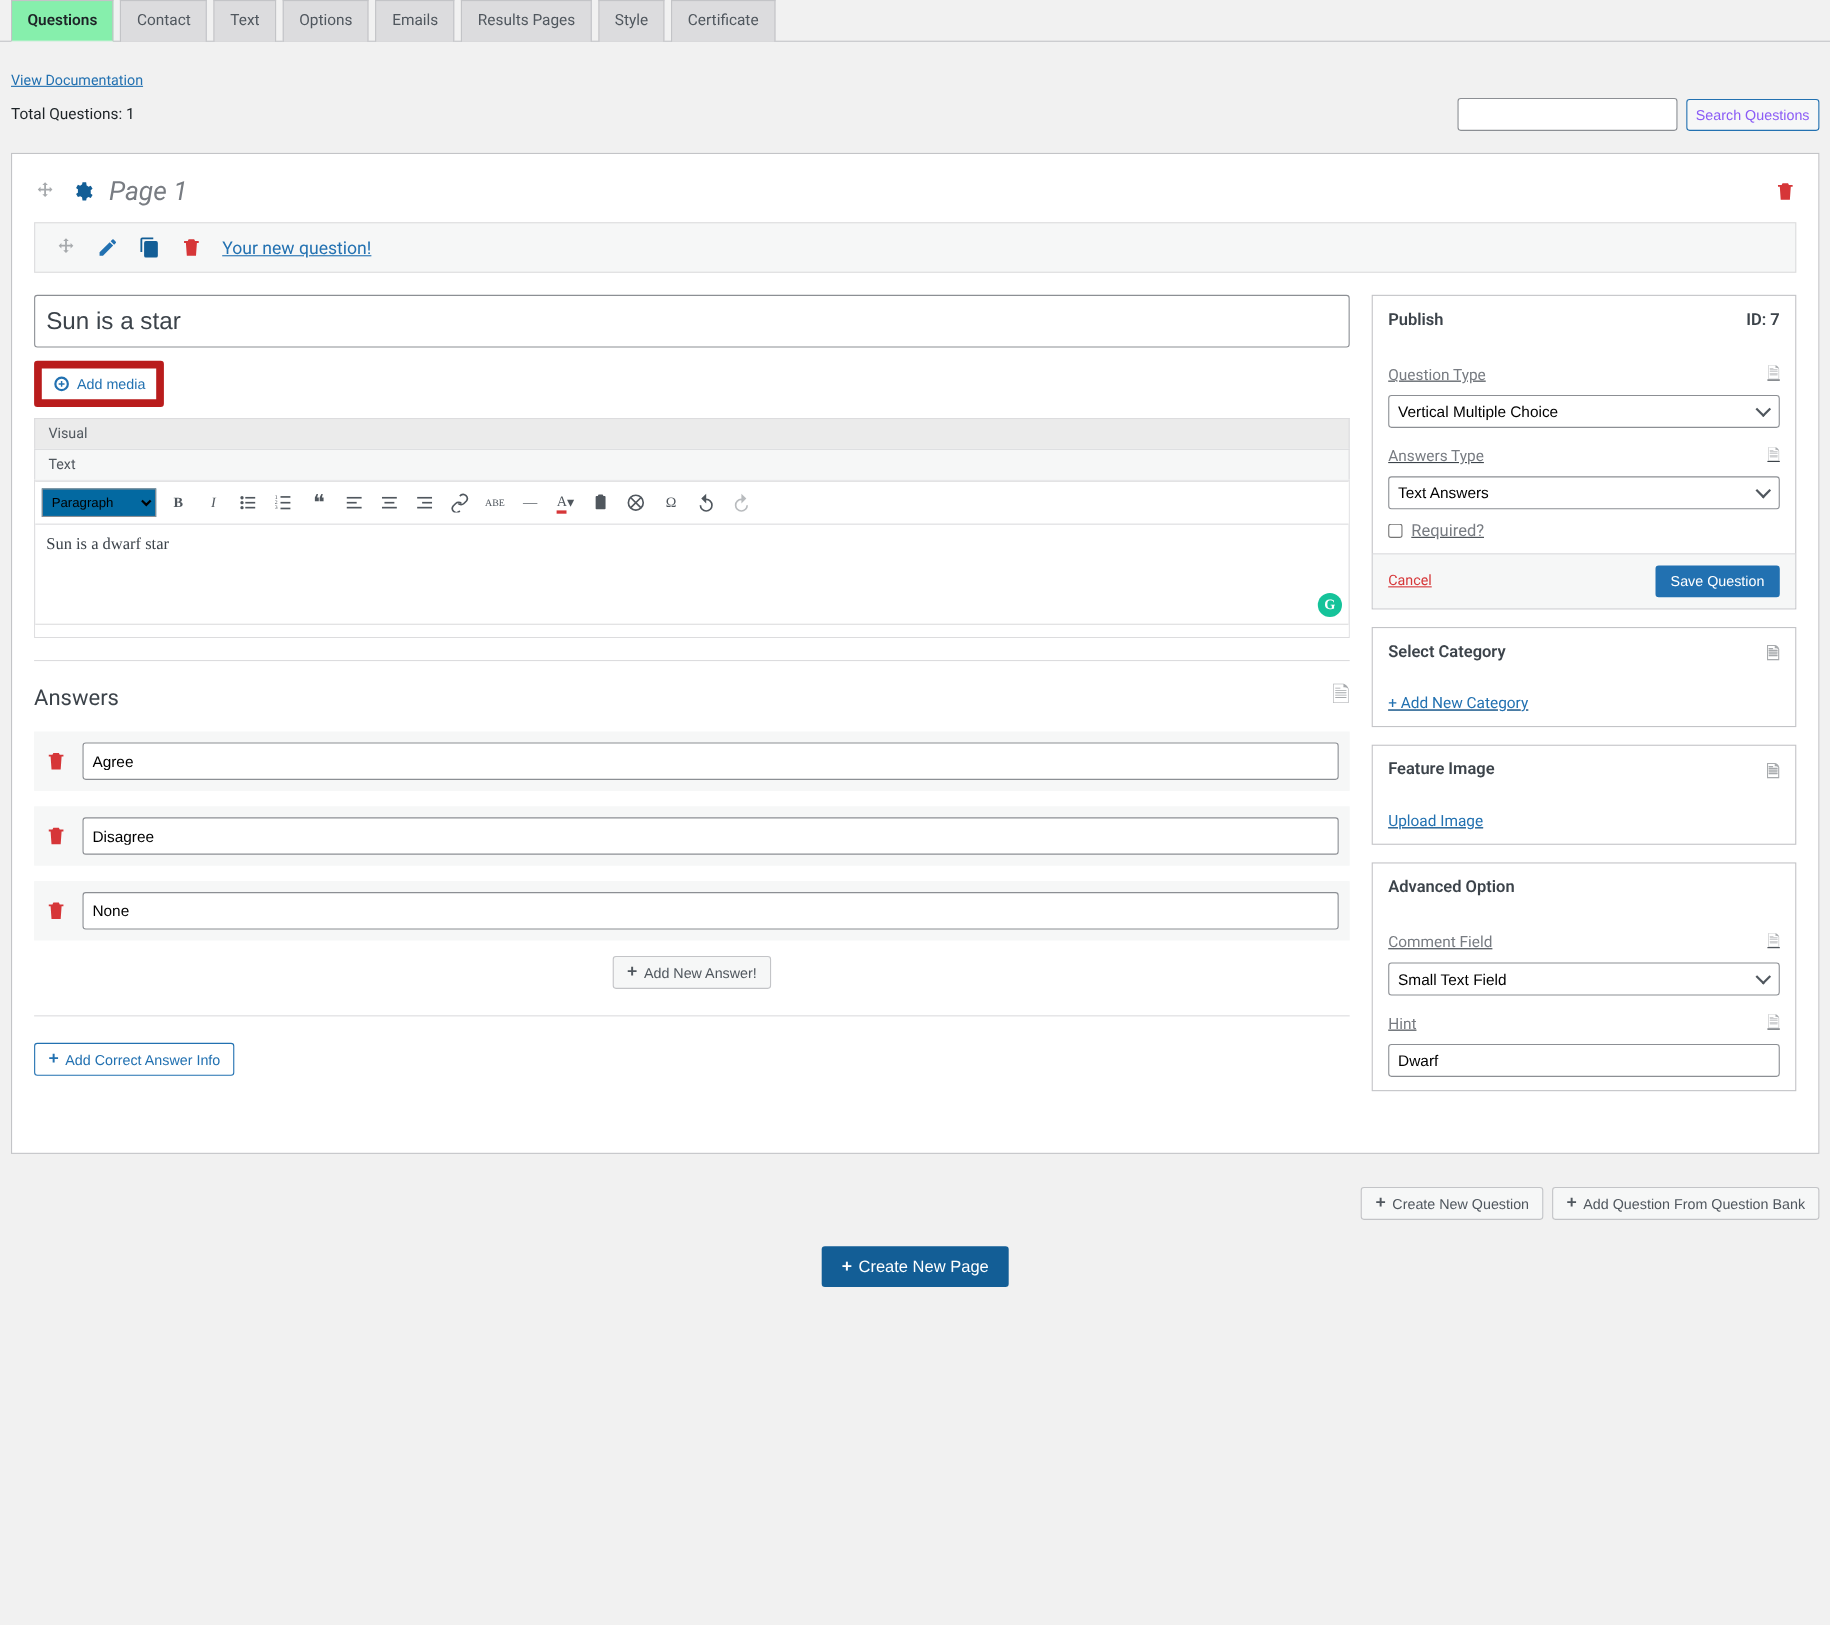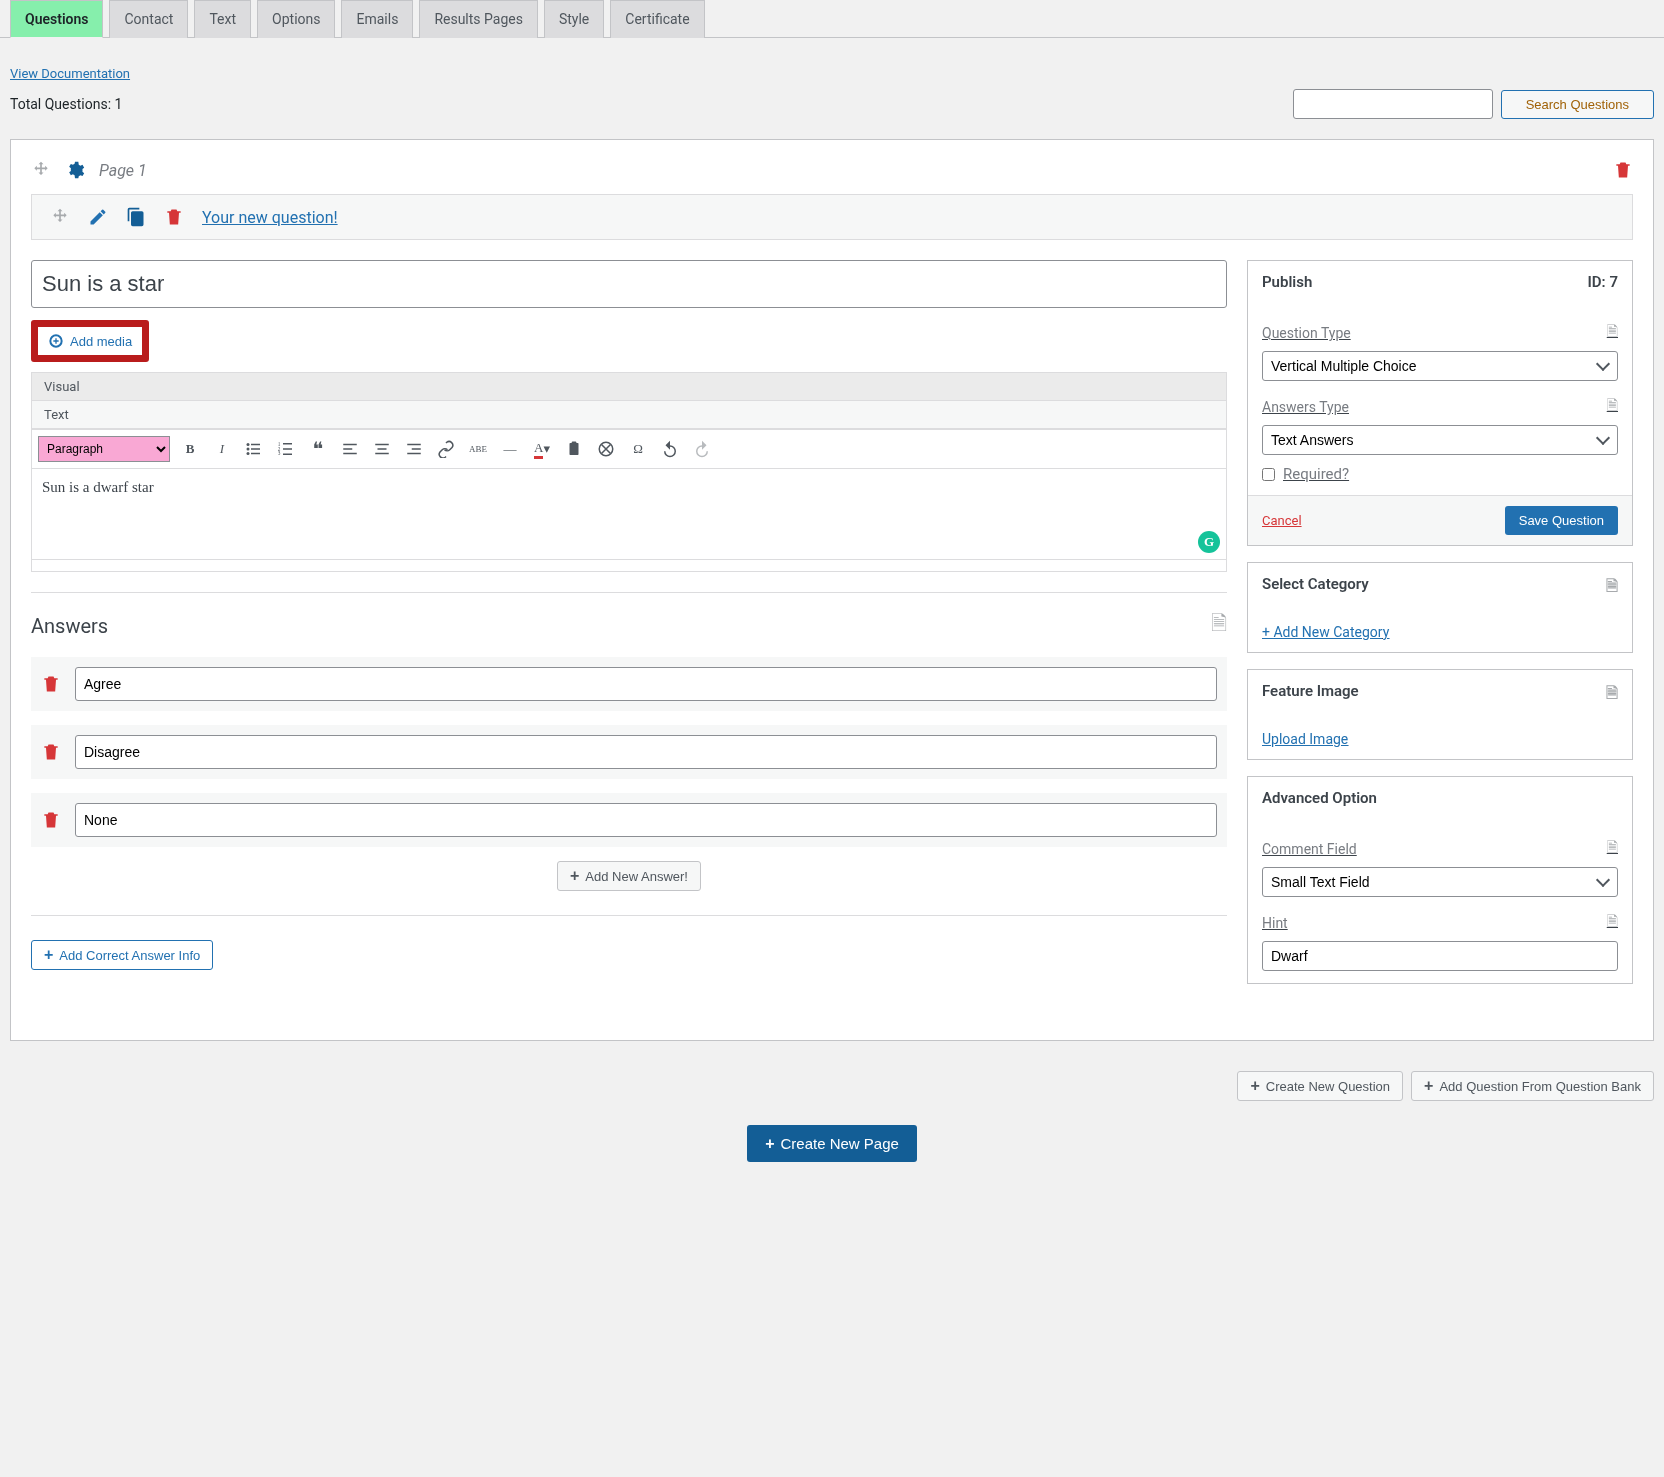--- a/index.html
+++ b/index.html
@@ -7,42 +7,42 @@
 .tabs { display: flex; gap: 6px; padding: 0 10px; border-bottom: 1px solid #c3c4c7; background: #f1f1f1; }
 .tab { padding: 10px 14px; background: #dcdcde; border: 1px solid #c3c4c7; border-bottom: none; margin-bottom: -1px; cursor: pointer; font-size: 14px; color: #50575e; }
 .tab.active { background: #86efac; border-bottom: 1px solid #f1f1f1; font-weight: 600; color: #1d2327; }
 .top-meta { padding: 28px 10px 0 10px; }
 .doc-link { text-align: left; }
 .doc-link a { color: #2271b1; text-decoration: underline; font-size: 13px; }
 .search-row { display: flex; justify-content: space-between; align-items: center; margin-top: 8px; }
 .total-q { font-size: 14px; color: #1d2327; }
 .search-box { display: flex; gap: 8px; align-items: center; }
 .search-box input { width: 200px; height: 30px; border: 1px solid #8c8f94; border-radius: 3px; background:#fff; padding:0 6px; }
-.search-btn { padding: 6px 24px; border: 1px solid #2271b1; background: #f6f7f7; color: #a16207; border-radius: 3px; cursor: pointer; font-size: 13px; }
+.search-btn { padding: 6px 8px; border: 1px solid #2271b1; background: #f6f7f7; color: #8b5cf6; border-radius: 3px; cursor: pointer; font-size: 13px; }
 .page-block { margin: 20px 10px; background: #fff; border: 1px solid #c3c4c7; padding: 20px; }
 .page-head { display: flex; align-items: center; gap: 14px; margin-bottom: 14px; }
-.page-title { font-style: italic; color: #787c82; font-size: 16px; text-align: right; }
+.page-title { font-style: italic; color: #787c82; font-size: 24px; text-align: right; }
 .icon { width: 20px; height: 20px; display: inline-block; fill: currentColor; }
 .icon-move { color: #a7aaad; }
 .icon-gear { color: #135e96; }
 .icon-trash { color: #d63638; }
 .page-head .trash-right { margin-left: auto; }
 .q-bar { background: #f6f7f7; border: 1px solid #dcdcde; padding: 12px 18px; display: flex; align-items: center; gap: 18px; }
 .q-bar a { color: #2271b1; font-size: 16px; }
 .body2col { display: flex; gap: 20px; padding: 20px 0; }
 .leftcol { flex: 1; }
 .rightcol { width: 386px; }
 .qtitle { width: 100%; font-size: 22px; padding: 10px; border: 1px solid #8c8f94; border-radius: 3px; background:#fff; color:#3c434a; }
 .add-media { margin: 12px 0 10px; border: 7px solid #b91c1c; background: #fff; color: #2271b1; padding: 6px 10px; border-radius: 3px; cursor: pointer; display:inline-flex; align-items:center; gap:6px; font-size:13px; }
 .editor { border: 1px solid #dcdcde; }
 .ed-tabs { display: flex; justify-content: flex-end; flex-direction: column; }
 .ed-tab { padding: 6px 12px; border: 1px solid #dcdcde; border-bottom:none; background: #f6f7f7; font-size: 13px; color:#50575e; cursor:pointer; }
 .ed-tab.active { background:#ebebeb; }
 .ed-toolbar { border: 1px solid #dcdcde; border-left:none; border-right:none; border-top-width:1px; background: #fff; display: flex; align-items: center; gap: 8px; padding: 6px; }
-.para-select { border:1px solid #8c8f94; padding:4px; font-size:12px; background:#f9a8d4; width:132px; }
+.para-select { border:1px solid #8c8f94; padding:4px; font-size:12px; background:#0369a1; width:104px; }
 .tool { width: 24px; height: 24px; display:flex; align-items:center; justify-content:center; color:#50575e; font-family: "Georgia", serif; }
 .tool svg { width:18px; height:18px; fill:#50575e; }
 .ed-area { padding: 10px; min-height: 90px; font-family: Georgia, serif; font-size: 15px; position:relative; }
 .ed-resize { height: 12px; background:#fff; border-top:1px solid #dcdcde; position:relative; }
 .grammarly { position:absolute; right:6px; bottom:6px; width:22px; height:22px; border-radius:50%; background:#15c39a; display:flex; align-items:center; justify-content:center; color:#fff; font-weight:bold; font-size:13px; }
 .answers-h { font-size: 20px; padding-top: 16px; margin-top:20px; border-top:1px solid #dcdcde; display:flex; justify-content:space-between; align-items:center; }
 .ans-row { display: flex; align-items: center; gap: 14px; background: #f6f7f7; padding: 10px; margin-top: 14px; }
 .ans-input { flex:1; padding: 8px; border:1px solid #8c8f94; border-radius:3px; background:#fff; font-size:14px; }
 .btn-light { display:inline-flex; align-items:center; gap:6px; border:1px solid #c3c4c7; background:#f6f7f7; padding:6px 12px; border-radius:3px; cursor:pointer; color:#50575e; font-size:13px; }
 .add-answer-wrap { text-align:center; margin-top:14px; }

